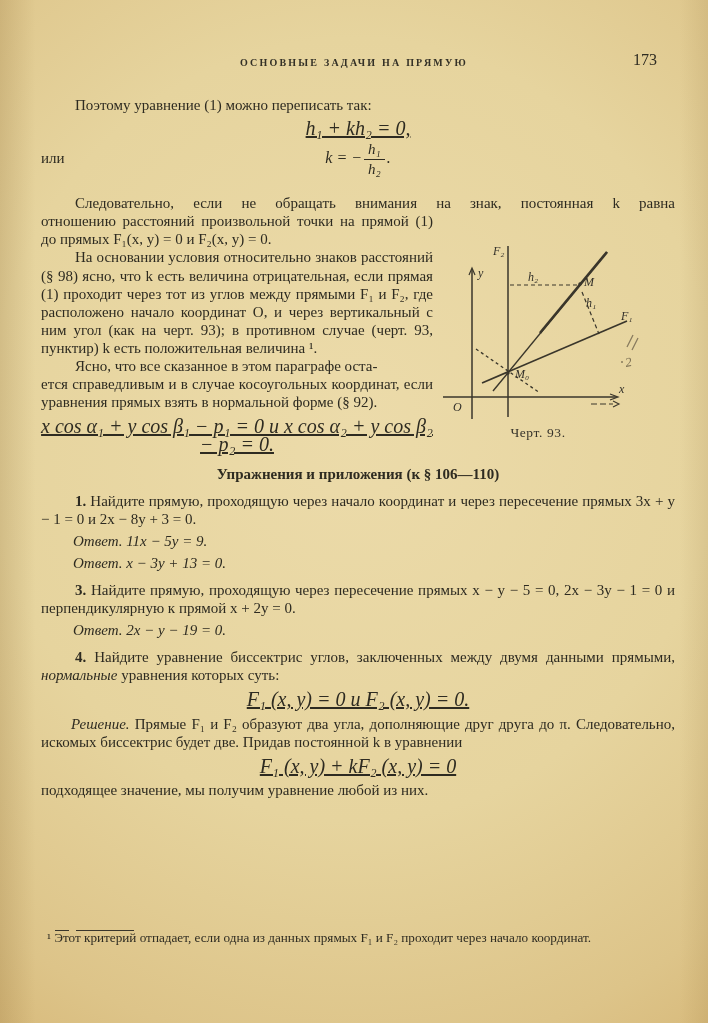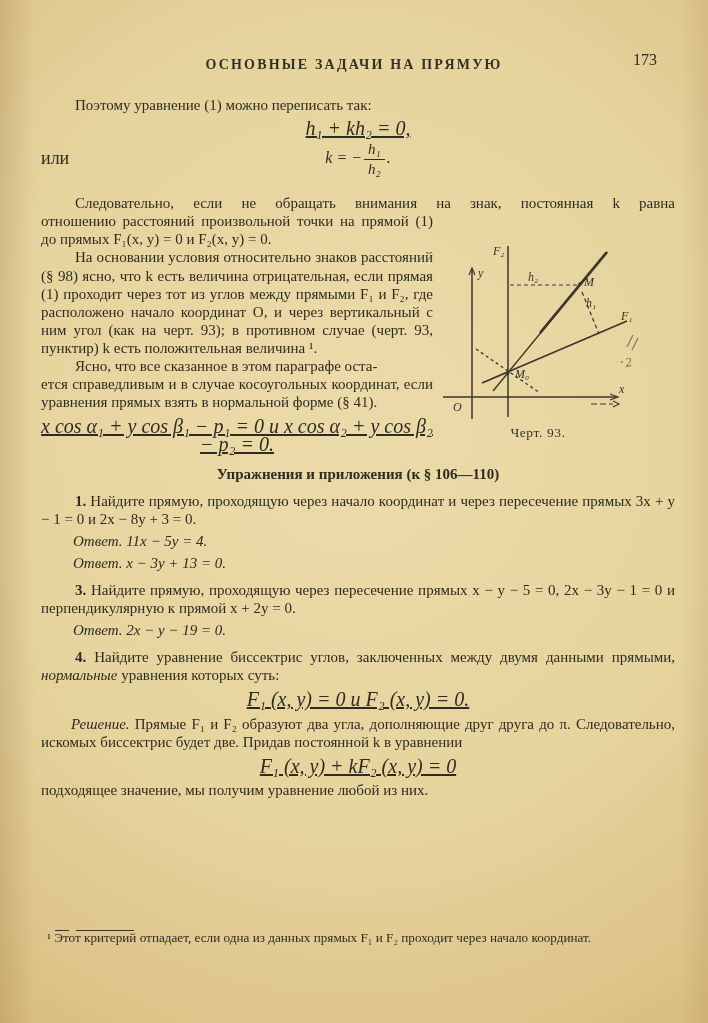--- a/index.html
+++ b/index.html
@@ -7,30 +7,30 @@
     width:708px;height:1023px;overflow:hidden;position:relative;
     font-family:"Liberation Serif","DejaVu Serif",serif;
     color:#2e2b21;
     background:
       linear-gradient(90deg, rgba(130,95,40,.20) 0%, rgba(130,95,40,0) 5%),
       linear-gradient(270deg, rgba(130,95,40,.12) 0%, rgba(130,95,40,0) 4%),
       radial-gradient(115% 85% at 50% 42%, #ecdbaa 0%, #e6d49e 45%, #ddc489 72%, #cfaa65 100%);
   }
   .page{position:absolute;inset:0;}
   .running-head{position:absolute;top:57px;left:0;width:100%;text-align:center;
-    font-size:14px;font-weight:bold;letter-spacing:2.2px;color:#333026;}
+    font-size:10px;font-weight:bold;letter-spacing:2.2px;color:#333026;}
   .page-num{position:absolute;top:51px;left:633px;font-size:16px;color:#2e2b21;}
   .content{position:absolute;left:41px;right:33px;top:96px;font-size:15px;line-height:18.1px;}
   .para{margin:0;}
   .ind{text-indent:34px;}
   .just{text-align:justify;}
   .lead-line{text-align:justify;text-align-last:justify;}
   .display-eq{text-align:center;font-style:italic;font-size:20px;margin:5px 0 4px;text-decoration:underline;}
   .eq2-row{position:relative;text-align:center;font-style:italic;font-size:16px;margin:2px 0 6px;}
-  .or-word{position:absolute;left:0;top:8px;font-style:normal;font-size:18px;}
+  .or-word{position:absolute;left:0;top:8px;font-style:normal;font-size:15px;}
   .frac{display:inline-flex;flex-direction:column;vertical-align:middle;text-align:center;
     font-size:15px;line-height:17px;margin:0 2px;}
   .frac .num{border-bottom:1.3px solid #2e2b21;padding:0 4px 1px;}
   .frac .den{padding:1px 4px 0;}
   .fig-spacer{float:right;width:232px;height:224px;margin-left:10px;}
   .sec-heading{text-align:center;font-weight:bold;font-size:15px;margin:11px 0 4px;}
   .exnum{font-weight:bold;}
   .ex{margin-top:9px;}
   .answer{margin:4px 0 0 32px;font-style:italic;}
   .emph{font-style:italic;}
@@ -72,28 +72,28 @@
           <span class="den">h₂</span>
         </span><span>.</span>
     </div>
 
     <p class="para ind lead-line" style="margin-top:16px;"><span>Следовательно, если не обращать внимания на знак, постоянная k равна</span></p>
 
     <p class="para just"><span class="fig-spacer"></span><span>отношению расстояний произвольной точки на прямой (1) до прямых F₁(x, y) = 0 и F₂(x, y) = 0.</span></p>
 
     <p class="para just ind"><span>На основании условия относительно знаков расстояний (§ 98) ясно, что k есть величина отрицательная, если прямая (1) проходит через тот из углов между прямыми F₁ и F₂, где расположено начало координат O, и через вертикальный с ним угол (как на черт. 93); в противном случае (черт. 93, пунктир) k есть положительная величина ¹.</span></p>
 
-    <p class="para just ind mt4"><span>Ясно, что все сказанное в этом параграфе оста-</span><br><span>ется справедливым и в случае косоугольных координат, если уравнения прямых взять в нормальной форме (§ 41).</span></p>
+    <p class="para just ind mt4"><span>Ясно, что все сказанное в этом параграфе оста-</span><br><span>ется справедливым и в случае косоугольных координат, если уравнения прямых взять в нормальной форме (§ 92).</span></p>
 
     <div class="display-eq mt6"><span>x cos α₁ + y cos β₁ − p₁ = 0 и x cos α₂ + y cos β₂ − p₂ = 0.</span></div>
 
     <div class="sec-heading">Упражнения и приложения (к § 106—110)</div>
 
     <p class="para just ind ex"><b class="exnum">1.</b> <span>Найдите прямую, проходящую через начало координат и через пересечение прямых 3x + y − 1 = 0 и 2x − 8y + 3 = 0.</span></p>
-    <p class="answer"><span>Ответ.</span> <span>11x − 5y = 4.</span></p>
+    <p class="answer"><span>Ответ.</span> <span>11x − 5y = 9.</span></p>
 
     <p class="answer"><span>Ответ.</span> <span>x − 3y + 13 = 0.</span></p>
 
     <p class="para just ind ex"><b class="exnum">3.</b> <span>Найдите прямую, проходящую через пересечение прямых x − y − 5 = 0, 2x − 3y − 1 = 0 и перпендикулярную к прямой x + 2y = 0.</span></p>
     <p class="answer"><span>Ответ.</span> <span>2x − y − 19 = 0.</span></p>
 
     <p class="para just ind ex"><b class="exnum">4.</b> <span>Найдите уравнение биссектрис углов, заключенных между двумя данными прямыми, </span><span class="emph">нормальные</span><span> уравнения которых суть:</span></p>
 
     <div class="display-eq mt6"><span>F₁ (x, y) = 0 и F₂ (x, y) = 0.</span></div>
 

